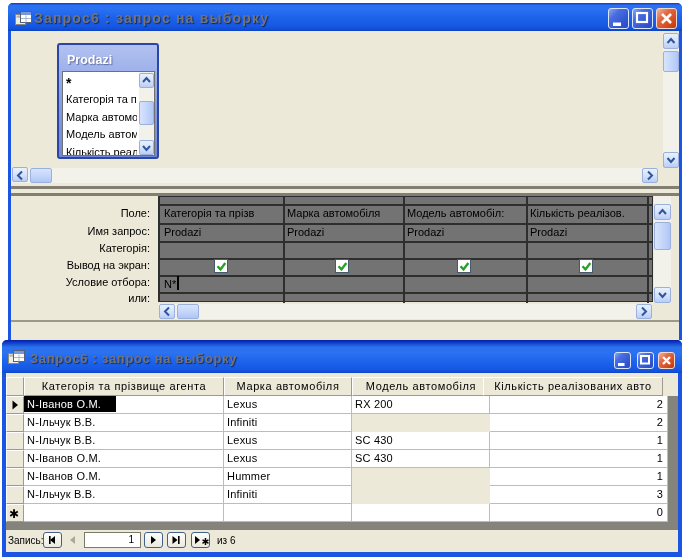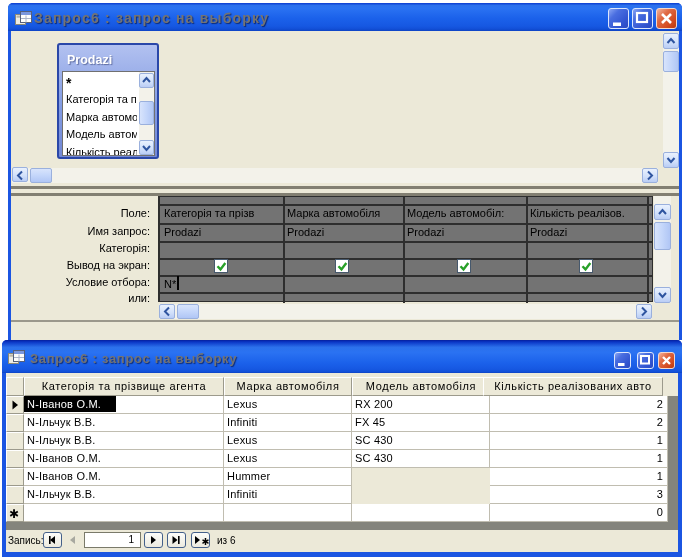--- a/index.html
+++ b/index.html
@@ -287,21 +287,20 @@
         <div class="dcell" style="left:18px;top:90px;width:200px;height:18px;padding-left:3px;">N-Ільчук В.В.</div>
         <div class="dcell" style="left:18px;top:108px;width:200px;height:18px;padding-left:3px;"></div>
         <div class="dcell" style="left:218px;top:0px;width:128px;height:18px;padding-left:3px;">Lexus</div>
         <div class="dcell" style="left:218px;top:18px;width:128px;height:18px;padding-left:3px;">Infiniti</div>
         <div class="dcell" style="left:218px;top:36px;width:128px;height:18px;padding-left:3px;">Lexus</div>
         <div class="dcell" style="left:218px;top:54px;width:128px;height:18px;padding-left:3px;">Lexus</div>
         <div class="dcell" style="left:218px;top:72px;width:128px;height:18px;padding-left:3px;">Hummer</div>
         <div class="dcell" style="left:218px;top:90px;width:128px;height:18px;padding-left:3px;">Infiniti</div>
         <div class="dcell" style="left:218px;top:108px;width:128px;height:18px;padding-left:3px;"></div>
         <div class="dcell" style="left:346px;top:0px;width:138px;height:18px;padding-left:3px;">RX 200</div>
-        <div class="dcell" style="left:346px;top:18px;width:138px;height:18px;padding-left:3px;">FX 45</div>
         <div class="dcell" style="left:346px;top:36px;width:138px;height:18px;padding-left:3px;">SC 430</div>
         <div class="dcell" style="left:346px;top:54px;width:138px;height:18px;padding-left:3px;">SC 430</div>
         <div class="dcell" style="left:346px;top:108px;width:138px;height:18px;padding-left:3px;"></div>
         <div class="dcell num" style="left:484px;top:0px;width:178px;height:18px;padding-right:4px;">2</div>
         <div class="dcell num" style="left:484px;top:18px;width:178px;height:18px;padding-right:4px;">2</div>
         <div class="dcell num" style="left:484px;top:36px;width:178px;height:18px;padding-right:4px;">1</div>
         <div class="dcell num" style="left:484px;top:54px;width:178px;height:18px;padding-right:4px;">1</div>
         <div class="dcell num" style="left:484px;top:72px;width:178px;height:18px;padding-right:4px;">1</div>
         <div class="dcell num" style="left:484px;top:90px;width:178px;height:18px;padding-right:4px;">3</div>
         <div class="dcell num" style="left:484px;top:108px;width:178px;height:18px;padding-right:4px;">0</div>

